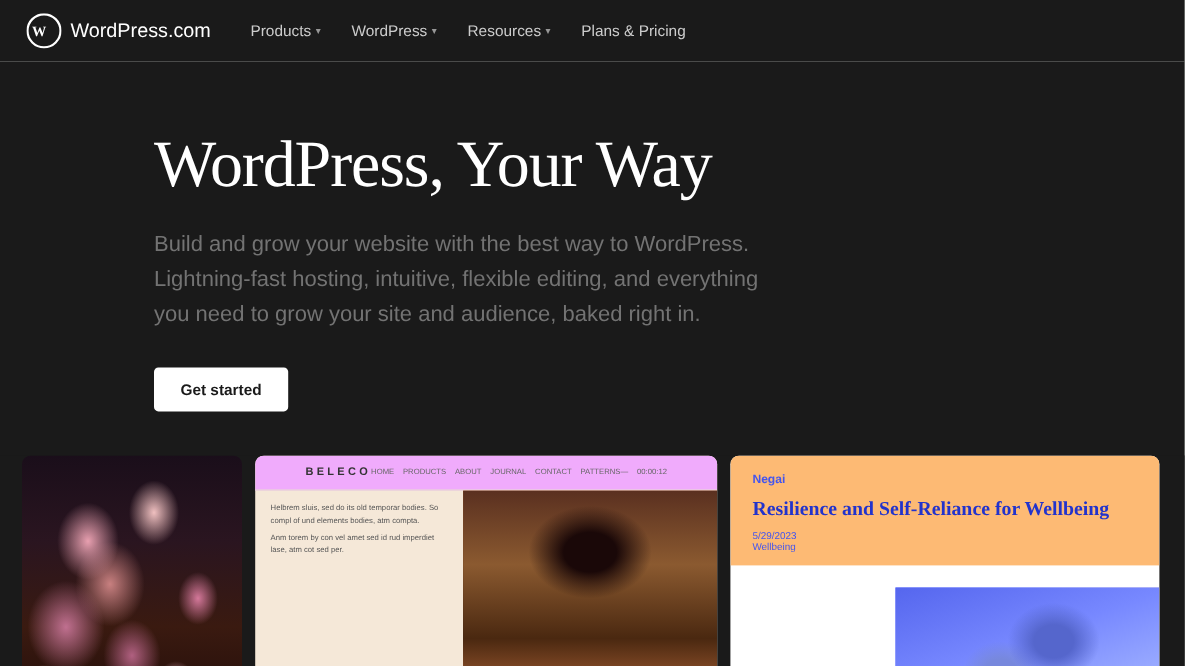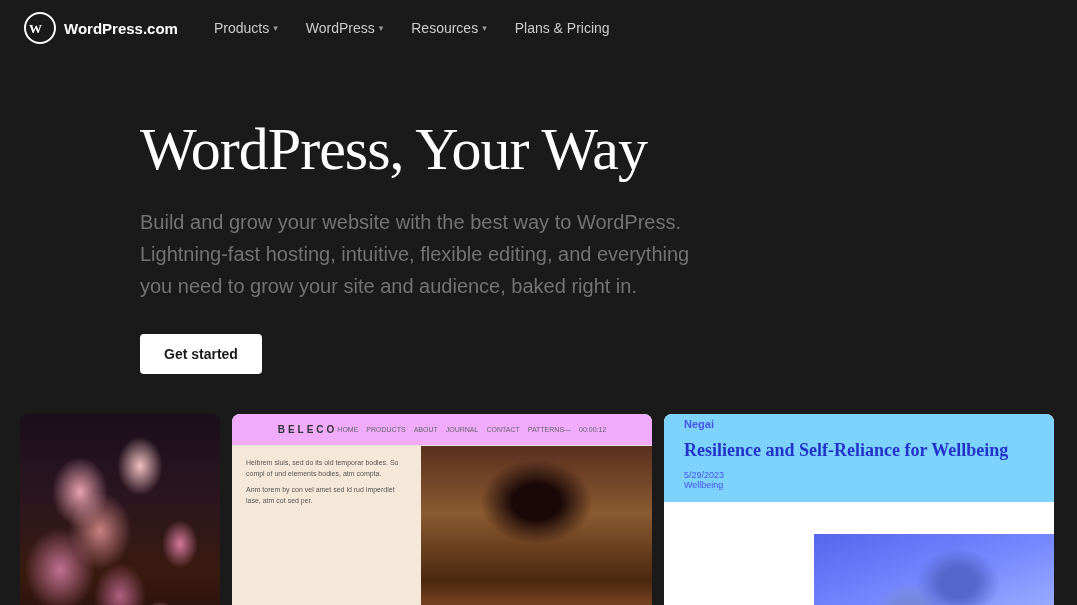--- a/index.html
+++ b/index.html
@@ -27,22 +27,22 @@
       margin-right: 24px;
       text-decoration: none;
       color: #fff;
       flex-shrink: 0;
     }
     .nav-logo-icon {
       width: 32px;
       height: 32px;
     }
     .nav-logo-text {
-      font-size: 15px;
-      font-weight: 700;
+      font-size: 18px;
+      font-weight: 400;
       color: #fff;
       white-space: nowrap;
     }
     .nav-links {
       display: flex;
       align-items: center;
       gap: 4px;
       flex: 1;
     }
     .nav-link {
@@ -218,22 +218,22 @@
     }
 
     
     .card-negai {
       width: 390px;
       height: 260px;
       background: #fff;
       position: relative;
     }
     .card-negai-top {
-      padding: 4px 20px 12px 20px;
-      background: #7dd3fc;
+      padding: 16px 20px 12px 20px;
+      background: #fdba74;
     }
     .card-negai-brand {
       font-size: 11px;
       font-weight: 600;
       color: #4455ee;
       margin-bottom: 10px;
     }
     .card-negai-title {
       font-size: 18px;
       font-weight: 700;

